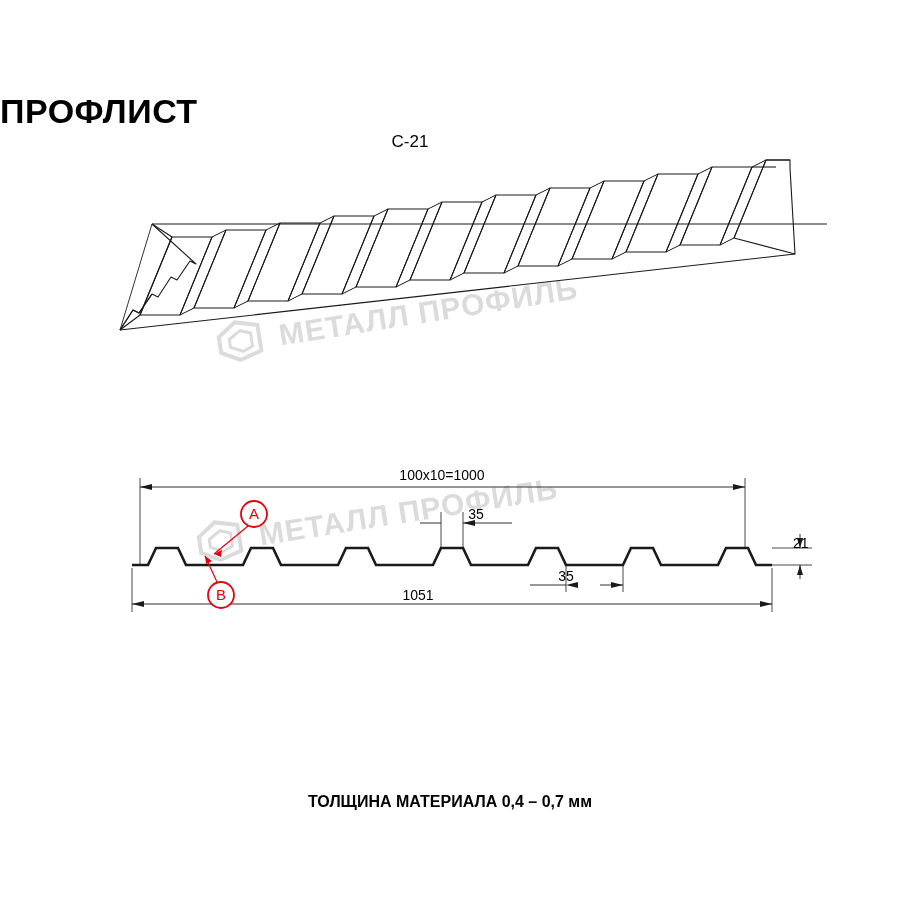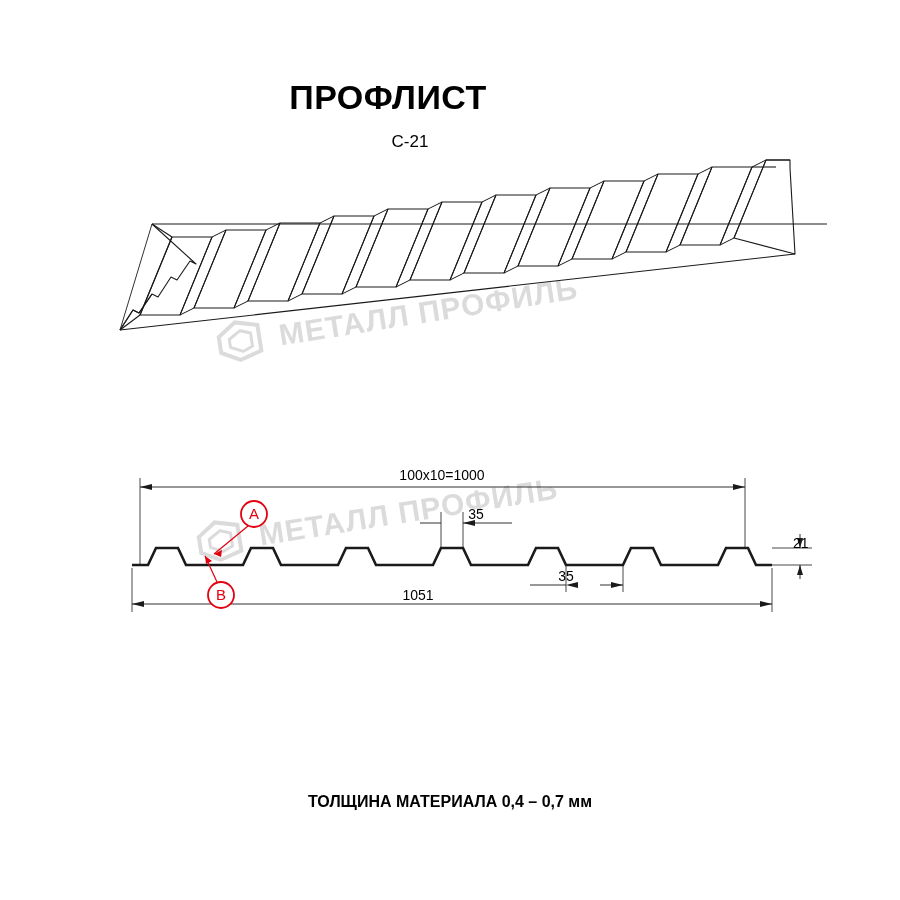--- a/index.html
+++ b/index.html
@@ -14,24 +14,23 @@
     color: #1a1a1a;
     position: relative;
     overflow: hidden;
   }
   .page {
     position: absolute;
     inset: 0;
   }
   .title {
     position: absolute;
-    top: 78px;
+    top: 92px;
     left: 0;
     width: 776px;
-    text-align: center;
     font-size: 34px;
     font-weight: bold;
     letter-spacing: 0.5px;
     color: #000;
   }
   .subtitle {
     position: absolute;
     top: 132px;
     left: 0;
     width: 820px;

